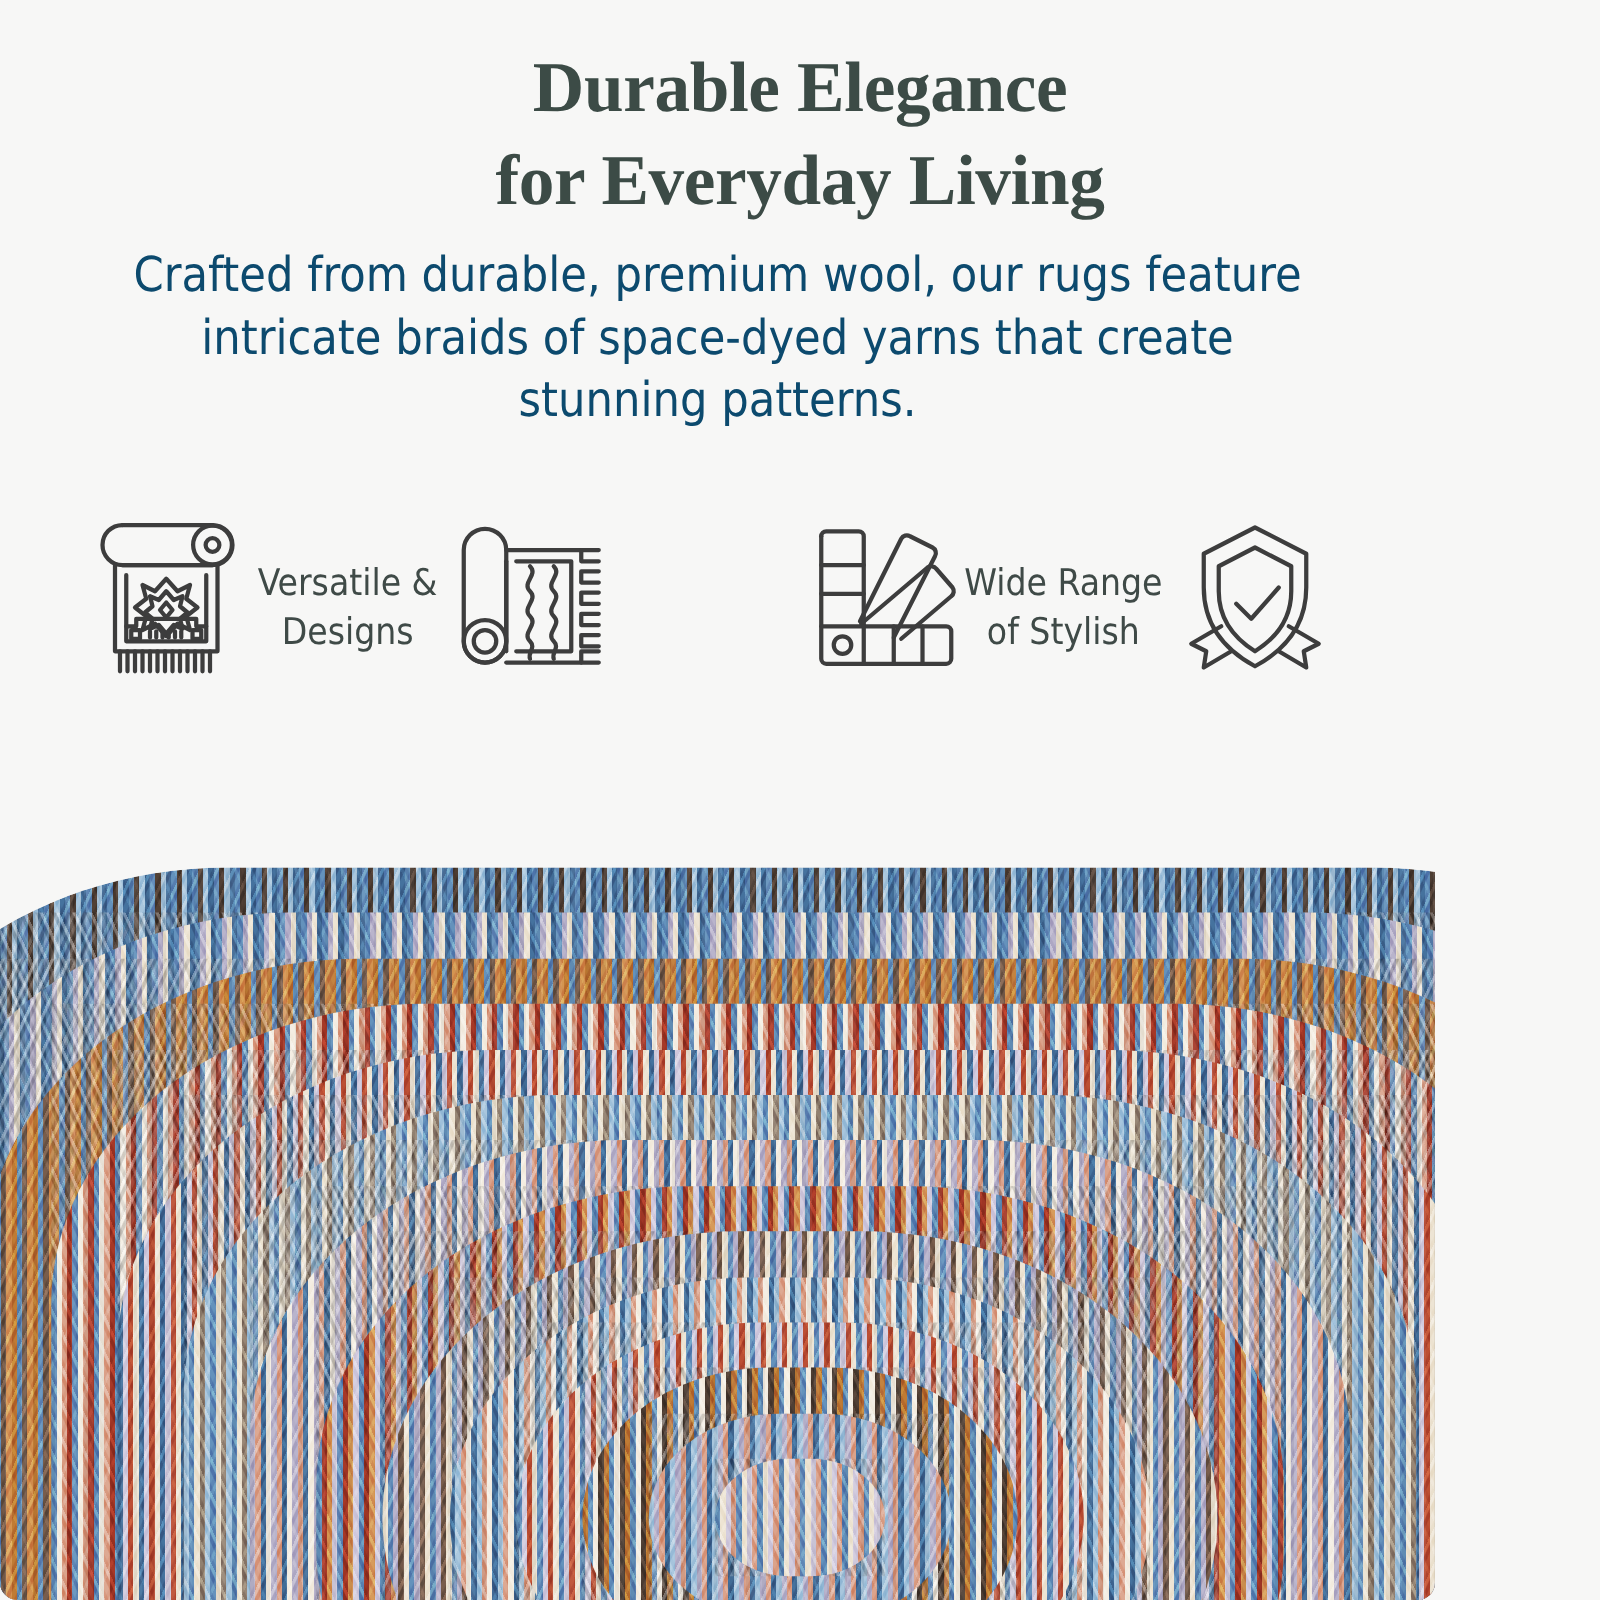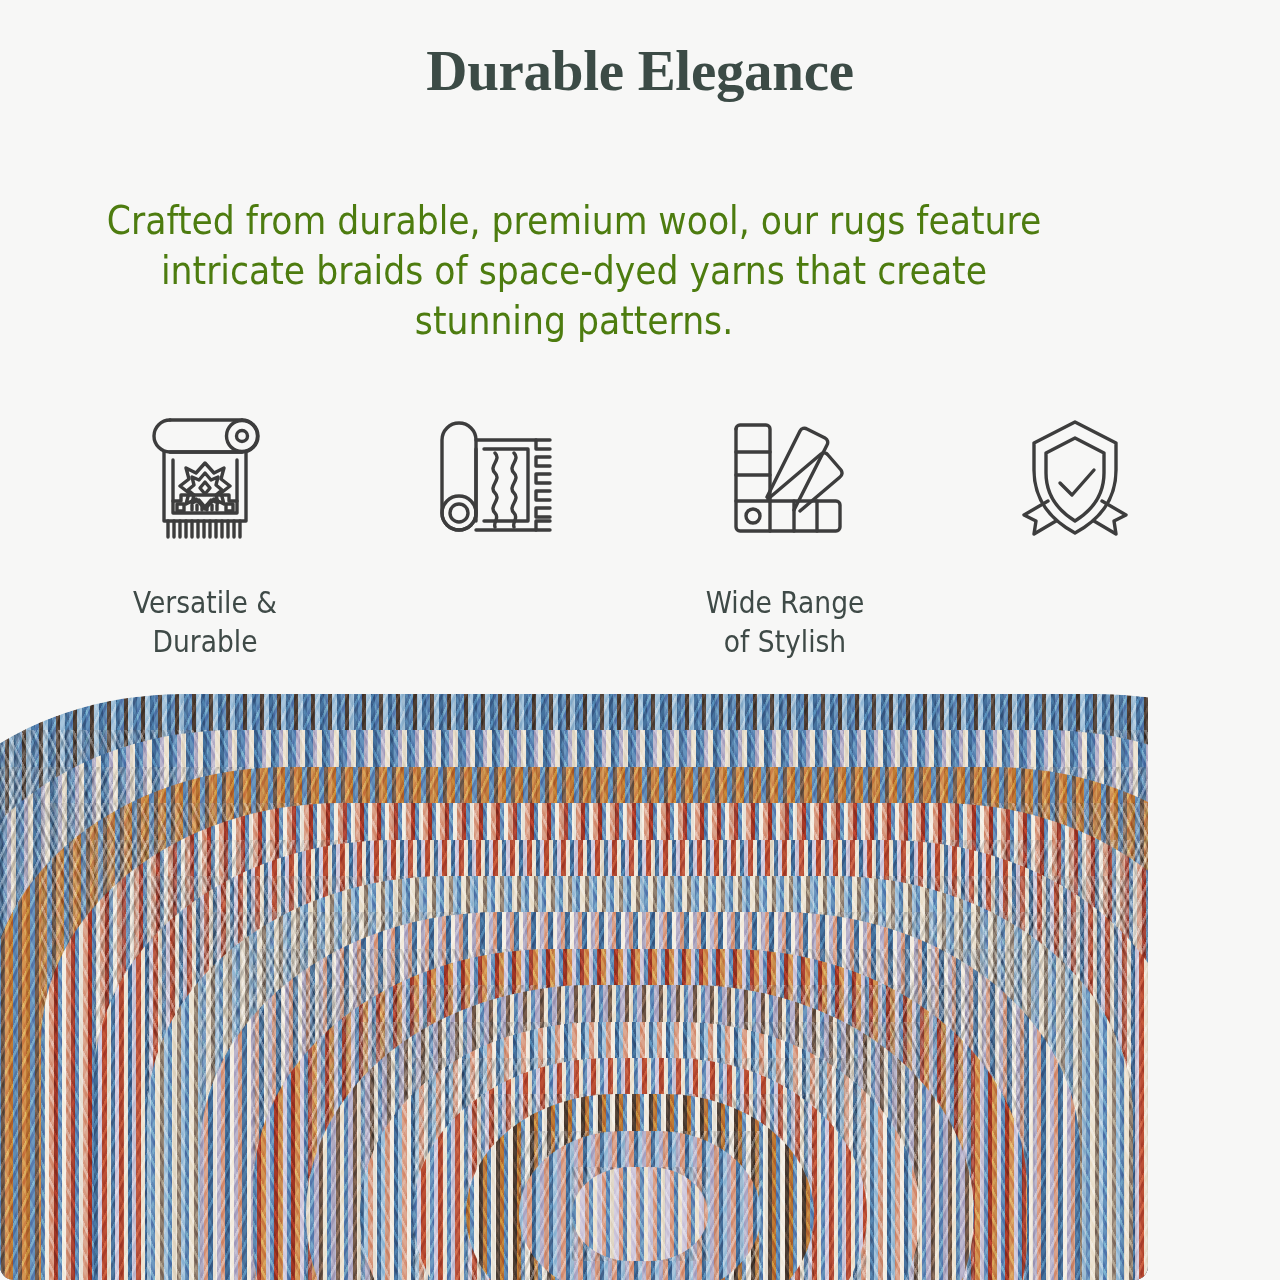--- a/index.html
+++ b/index.html
@@ -36,40 +36,38 @@
   .subhead {
     position:absolute;
     top:196px; left:50%;
     transform:translateX(-50%);
     width:1150px;
     text-align:center;
     font-family:"DejaVu Sans Condensed","Liberation Sans", sans-serif;
     font-weight:400;
     font-size:38.5px;
     line-height:1.30;
-    color:#4d7c0f;
+    color:#0c4a6e;
     font-stretch:condensed;
   }
   .subhead span { display:block; white-space:nowrap; }
 
   
   .features {
     position:absolute;
     top:404px; left:60px;
     width:1160px;
     display:flex;
     justify-content:space-between;
     align-items:flex-start;
   }
   .feature {
     width:290px;
     display:flex;
-    flex-direction:column;
     align-items:center;
-    gap:16px;
   }
   .feature .glyph {
     width:148px; height:148px;
     display:flex; align-items:center; justify-content:center;
   }
   .feature .glyph svg { display:block; }
   .feature .cap {
     margin-top:16px;
     text-align:center;
     font-family:"DejaVu Sans Condensed","Liberation Sans", sans-serif;
@@ -127,20 +125,21 @@
     opacity:.5;
   }
 </style>
 </head>
 <body>
 
 <div id="page">
 
   <h1 class="headline">
     <span class="l1">Durable Elegance</span>
+    <span class="l2">for Everyday Living</span>
   </h1>
 
   <p class="subhead">
     <span>Crafted from durable, premium wool, our rugs feature</span>
     <span>intricate braids of space-dyed yarns that create</span>
     <span>stunning patterns.</span>
   </p>
 
   <div class="features">
 
@@ -165,21 +164,21 @@
           <rect x="31" y="89" width="7" height="7"></rect>
           <rect x="80" y="89" width="7" height="7"></rect>
           <path d="M46 90 v5 M51 90 v5 M56 90 v5 M61 90 v5 M66 90 v5 M71 90 v5"></path>
 
           <path d="M22 106 v16 M28 106 v16 M34 106 v16 M40 106 v16 M46 106 v16 M52 106 v16
                    M58 106 v16 M64 106 v16 M70 106 v16 M76 106 v16 M82 106 v16 M88 106 v16 M94 106 v16"></path>
         </svg>
       </div>
       <div class="cap">
         <span>Versatile &amp;</span>
-        <span>Durable</span>
+        <span>Designs</span>
       </div>
     </div>
 
     <div class="feature">
       <div class="glyph">
         <svg width="126" height="126" viewBox="0 0 126 126" fill="none" stroke="#3d3d3d" stroke-width="3.4" stroke-linecap="round" stroke-linejoin="round">
 
           <path d="M10 25 a17 17 0 0 1 34 0 V98 a17 17 0 0 1 -34 0 z"></path>
           <circle cx="27" cy="98" r="17"></circle>
           <circle cx="27" cy="98" r="9"></circle>

